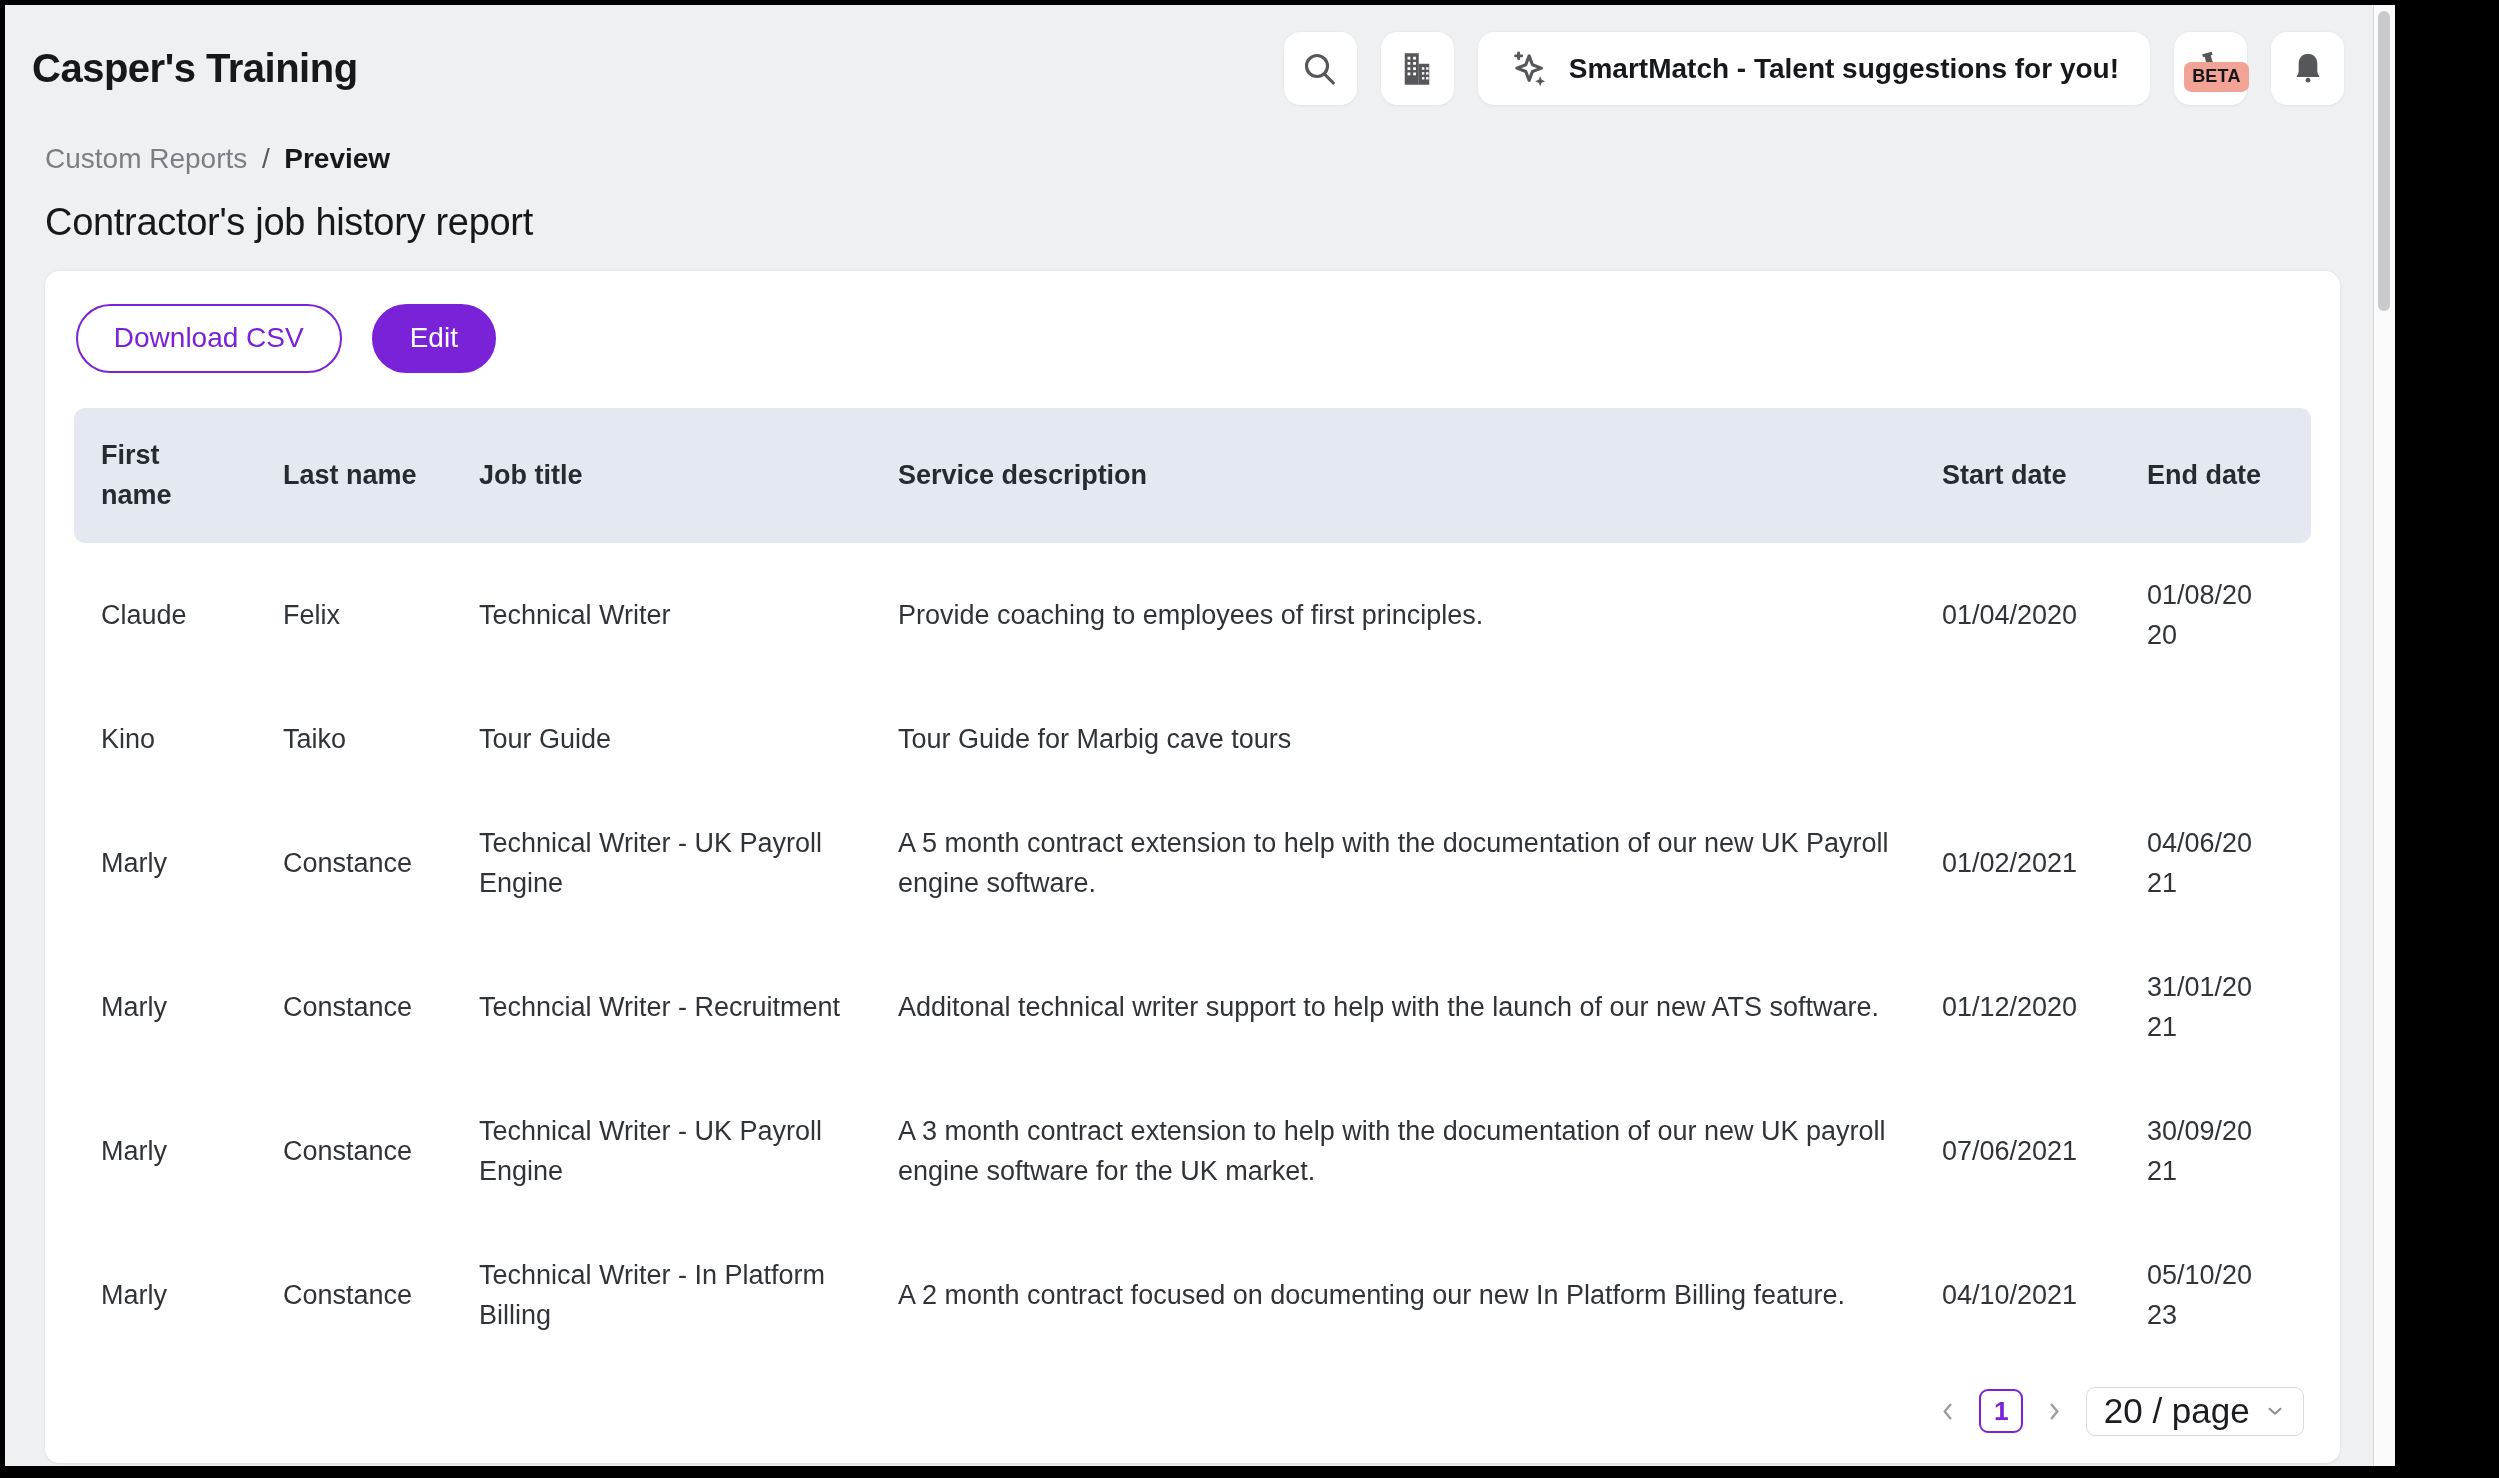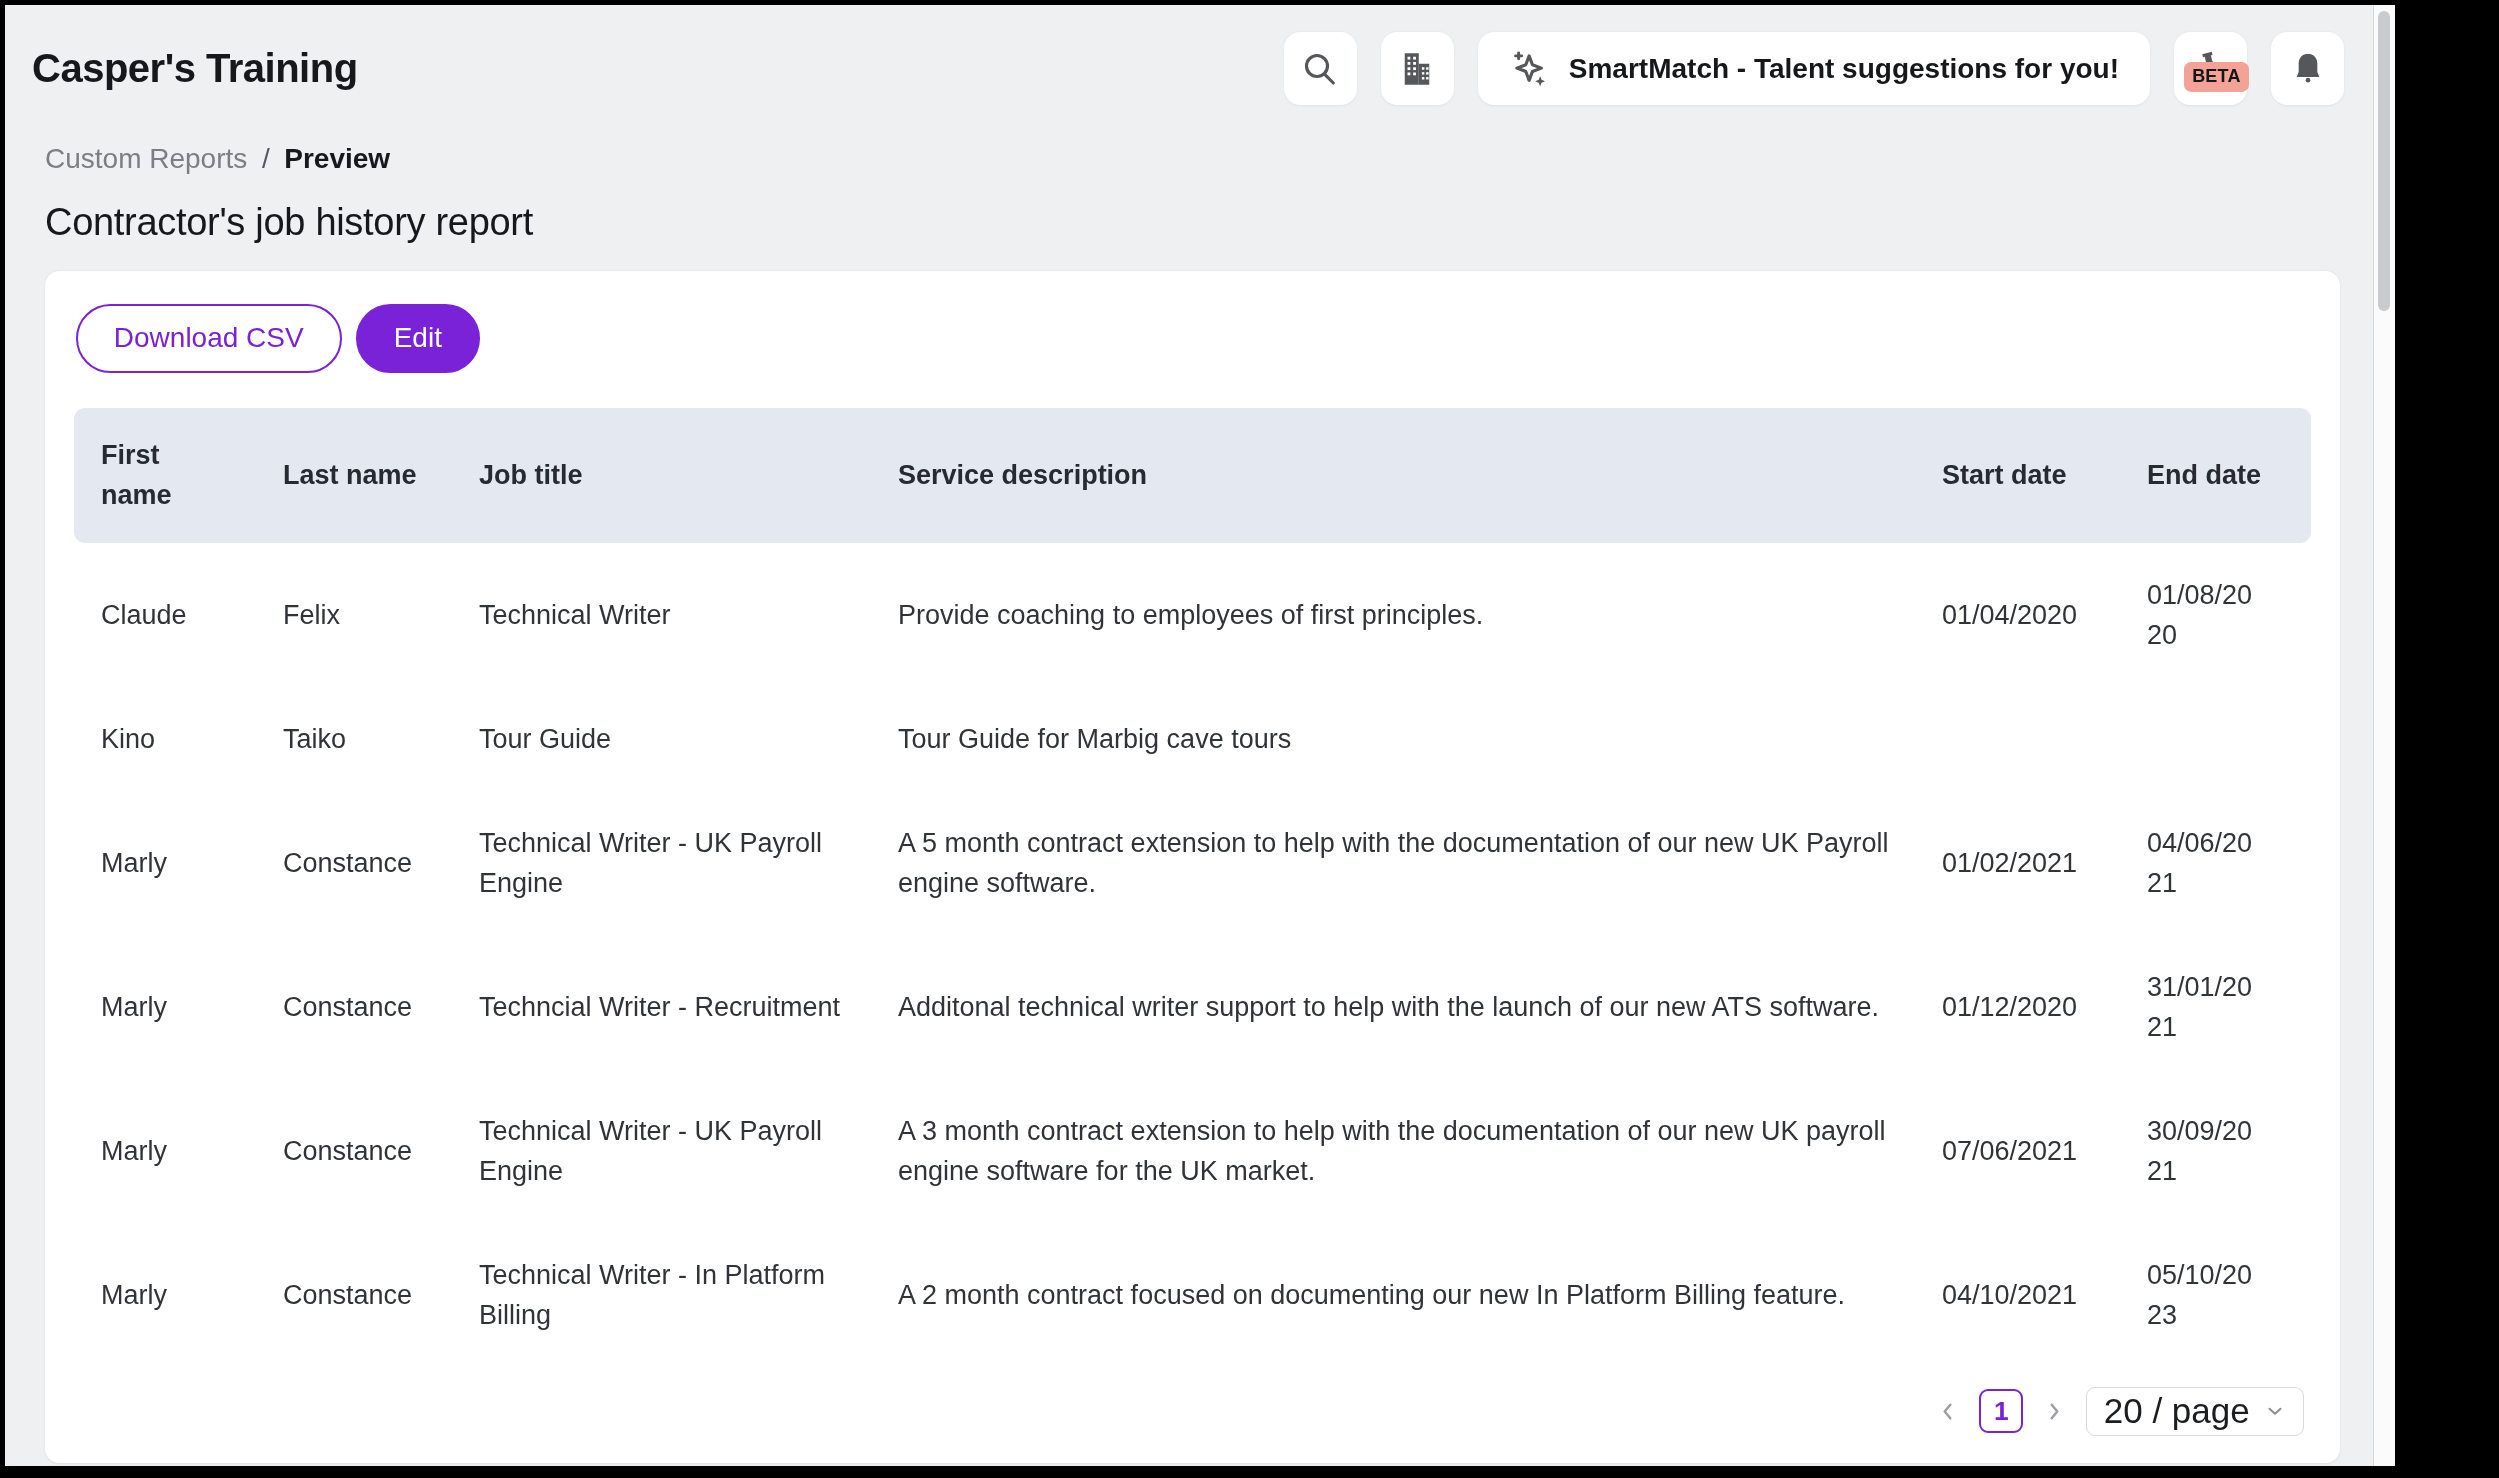--- a/index.html
+++ b/index.html
@@ -48,21 +48,21 @@
   .breadcrumb{margin:38px 0 0 40px;font-size:28px;display:flex;gap:14.6px;align-items:center;}
   .breadcrumb .parent{color:var(--muted);cursor:pointer;}
   .breadcrumb .sep{color:#55575b;}
   .breadcrumb .current{color:var(--text);font-weight:700;}
   .page-title{margin:25.5px 0 0 40px;font-size:38px;font-weight:500;letter-spacing:-0.3px;}
   
   .card{
     margin:27px 55px 0 40px;background:var(--card-bg);border-radius:14.6px;
     box-shadow:0 0.9px 2.7px rgba(16,24,40,.08);padding:33px 29px 27px 29px;
   }
-  .actions{display:flex;gap:14px;margin-bottom:35px;margin-left:1.8px;}
+  .actions{display:flex;gap:30px;margin-bottom:35px;margin-left:1.8px;}
   .btn{font-size:28px;border-radius:40px;padding:0 36px;height:69px;cursor:pointer;
        display:flex;align-items:center;justify-content:center;font-family:inherit;}
   .btn-outline{background:#fff;border:2.3px solid var(--accent);color:var(--accent);}
   .btn-filled{background:var(--accent);border:2.3px solid var(--accent);color:#fff;}
   
   .thead-row,.trow{
     display:grid;
     grid-template-columns:209px 196px 419px 1fr 205px 164px;
     align-items:center;
   }

